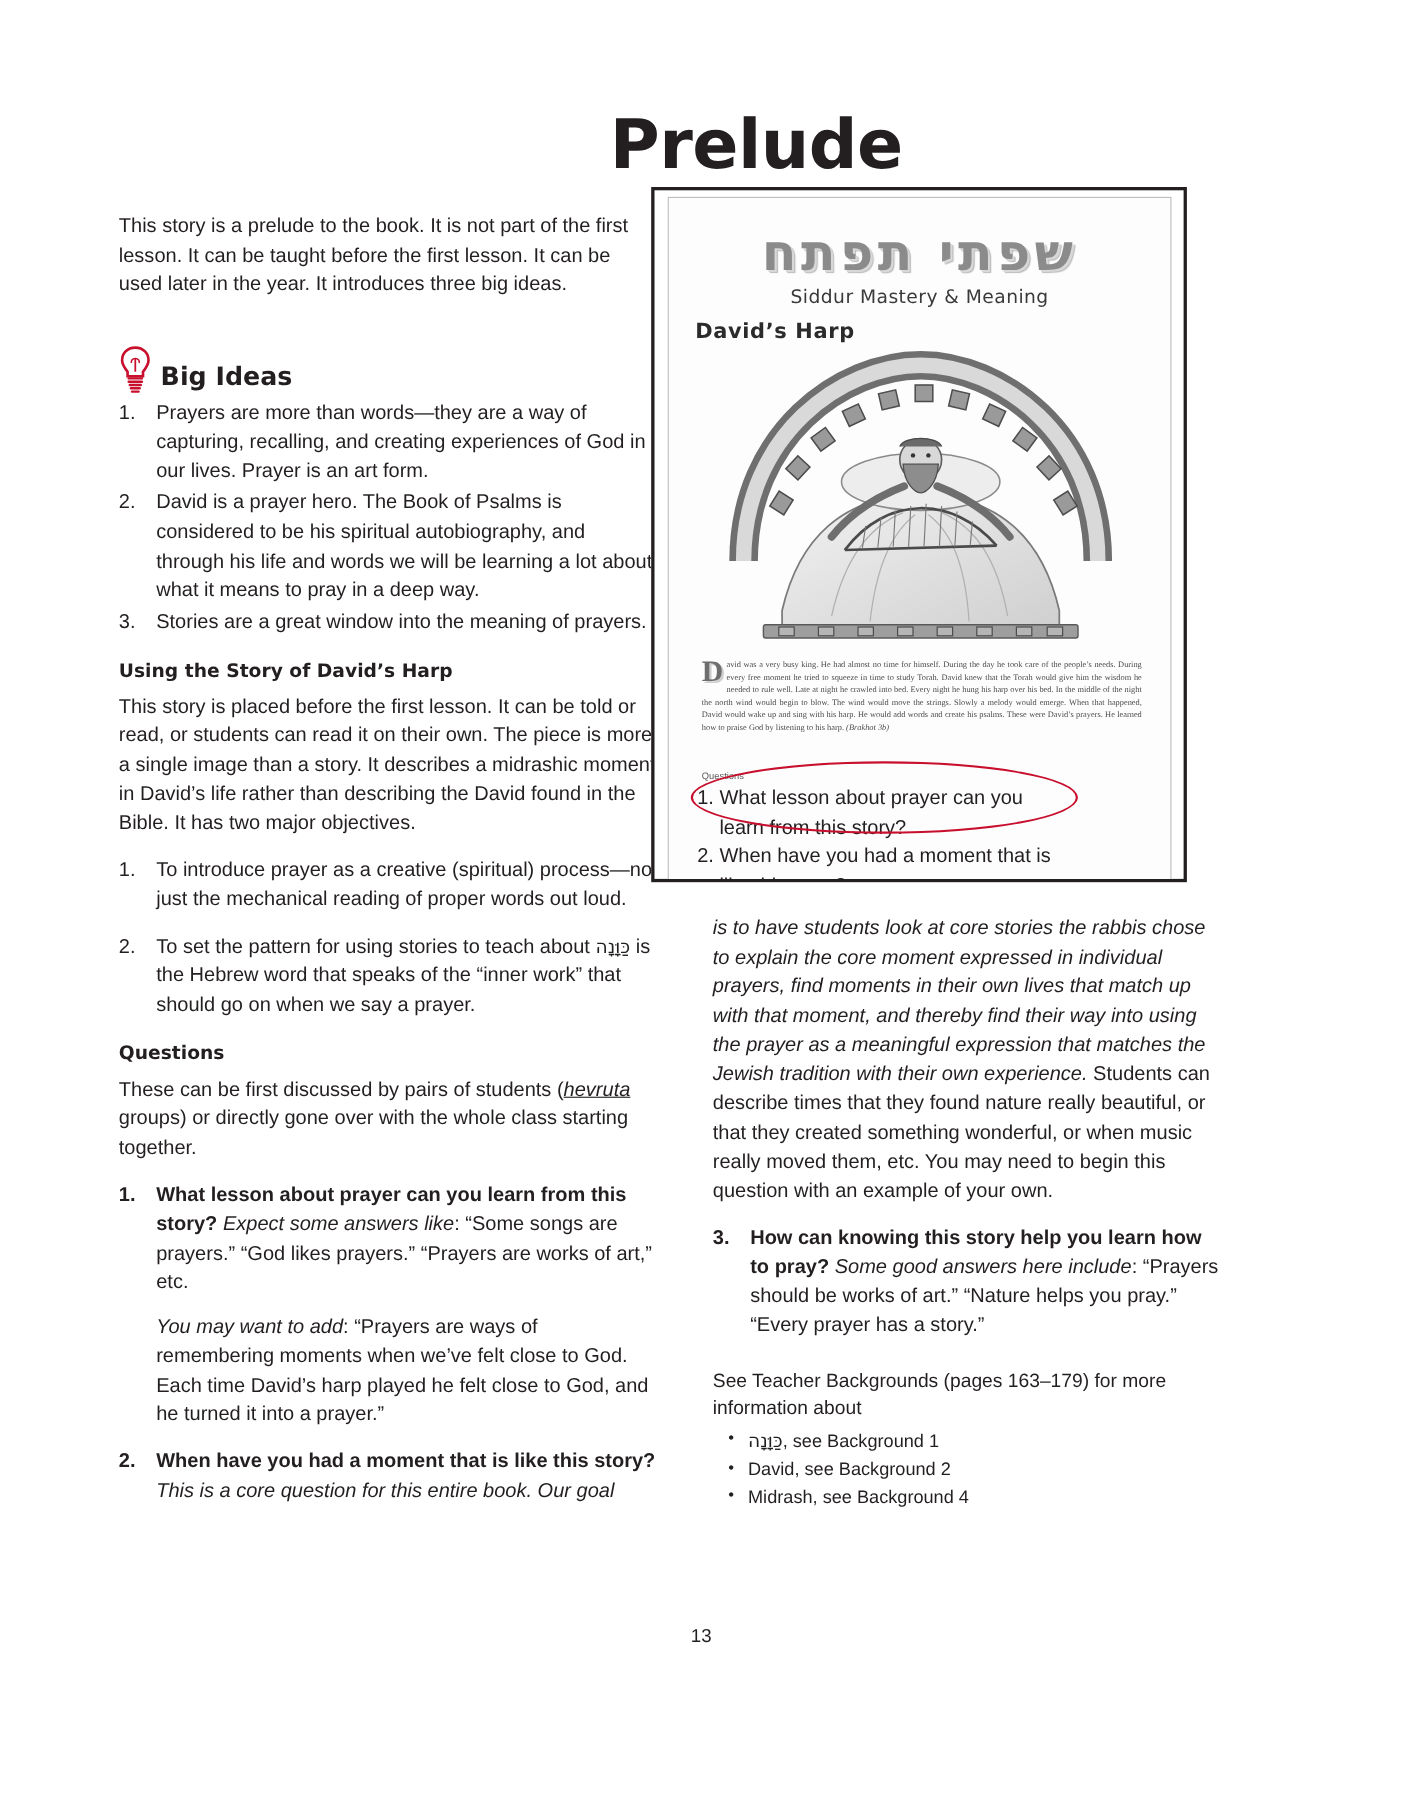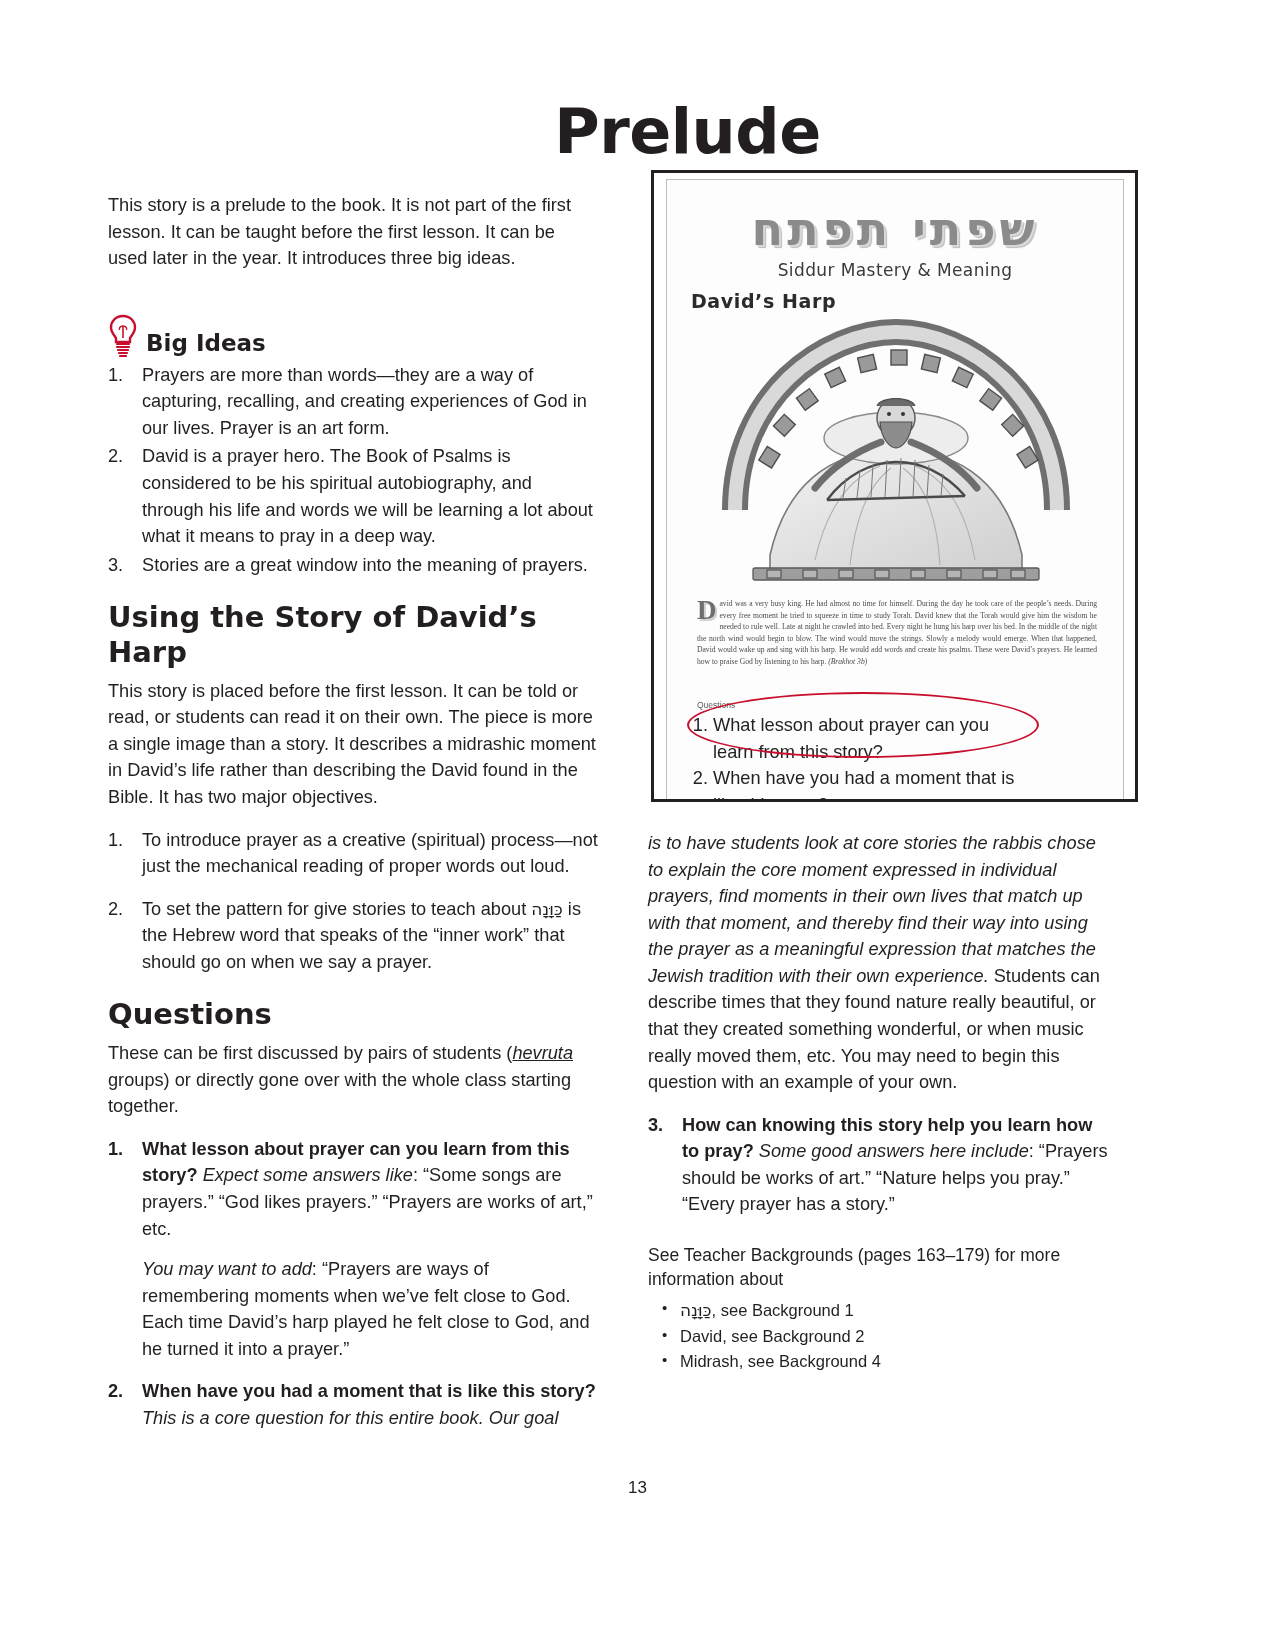--- a/index.html
+++ b/index.html
@@ -61,21 +61,21 @@
     margin: 0;
   }
 
   .intro {
     margin-bottom: 40px;
   }
 
   h2.sec {
     font-family: "DejaVu Sans", sans-serif;
     font-weight: bold;
-    font-size: 29px;
+    font-size: 17px;
     line-height: 1.2;
     margin: 22px 0 8px 0;
     color: #231f20;
   }
 
   .bigideas-head {
     display: flex;
     align-items: flex-end;
     gap: 8px;
     margin: 6px 0 4px 0;
@@ -157,21 +157,21 @@
     content: "\2022";
     position: absolute;
     left: 14px;
     top: -1px;
     font-size: 15px;
   }
 
   
   .illus-box {
     position: absolute;
-    left: 651px;
+    left: 592px;
     top: 170px;
     width: 487px;
     height: 632px;
     border: 3px solid #231f20;
     background: #ffffff;
     box-sizing: border-box;
     overflow: hidden;
   }
   .illus-inner {
     position: absolute;
@@ -331,21 +331,21 @@
     <h2 class="sec">Using the Story of David’s Harp</h2>
     <p>This story is placed before the first lesson. It can be told or read, or students can read it on their own. The piece is more a single image than a story. It describes a midrashic moment in David’s life rather than describing the David found in the Bible. It has two major objectives.</p>
 
     <ol class="num spaced" style="margin-top:16px;">
       <li>
         <span class="mk">1.</span>
         <span>To introduce prayer as a creative (spiritual) process—not just the mechanical reading of proper words out loud.</span>
       </li>
       <li>
         <span class="mk">2.</span>
-        <span>To set the pattern for give stories to teach about </span><span class="heb">כַּוָּנָה</span><span> is the Hebrew word that speaks of the “inner work” that should go on when we say a prayer.</span>
+        <span>To set the pattern for using stories to teach about </span><span class="heb">כַּוָּנָה</span><span> is the Hebrew word that speaks of the “inner work” that should go on when we say a prayer.</span>
       </li>
     </ol>
 
     <h2 class="sec">Questions</h2>
     <p><span>These can be first discussed by pairs of students (</span><span class="uital">hevruta</span><span> groups) or directly gone over with the whole class starting together.</span></p>
 
     <ol class="num qlist" style="margin-top:16px;">
       <li>
         <span class="mk">1.</span>
         <span><span class="bold">What lesson about prayer can you learn from this story?</span><span class="ital"> Expect some answers like</span><span>: “Some songs are prayers.” “God likes prayers.” “Prayers are works of art,” etc.</span></span>

